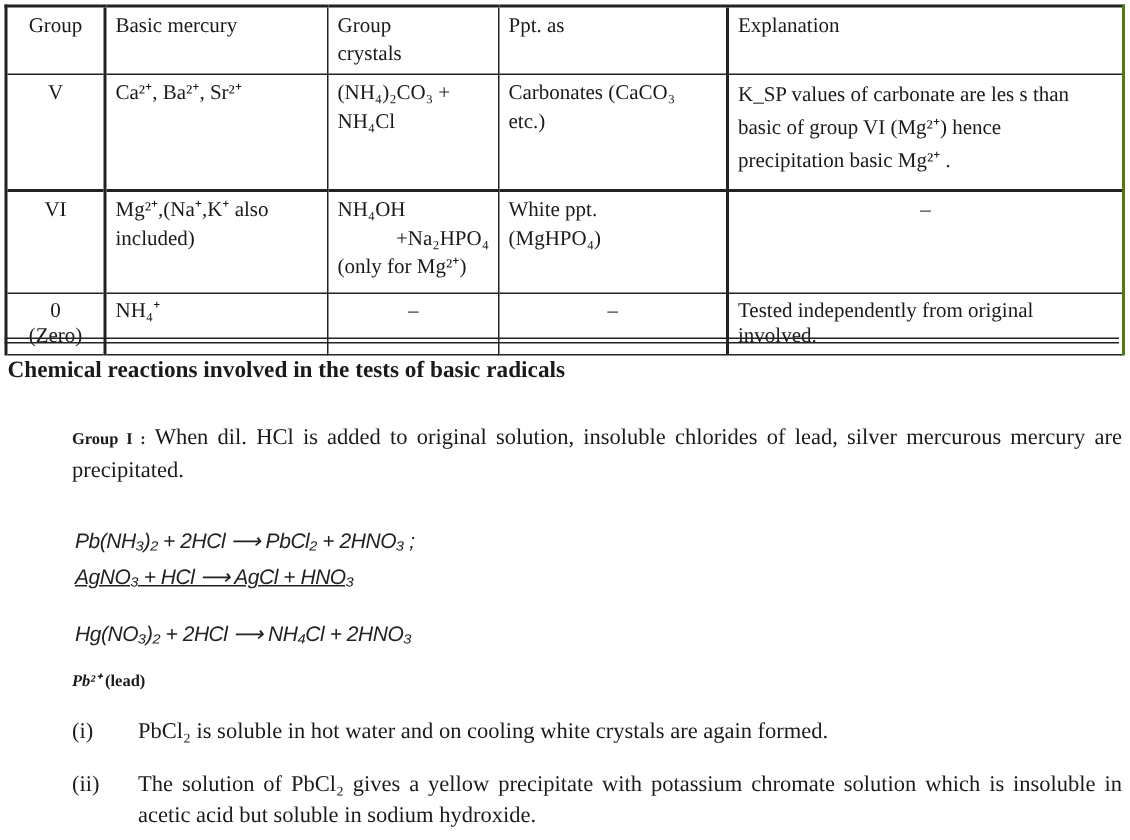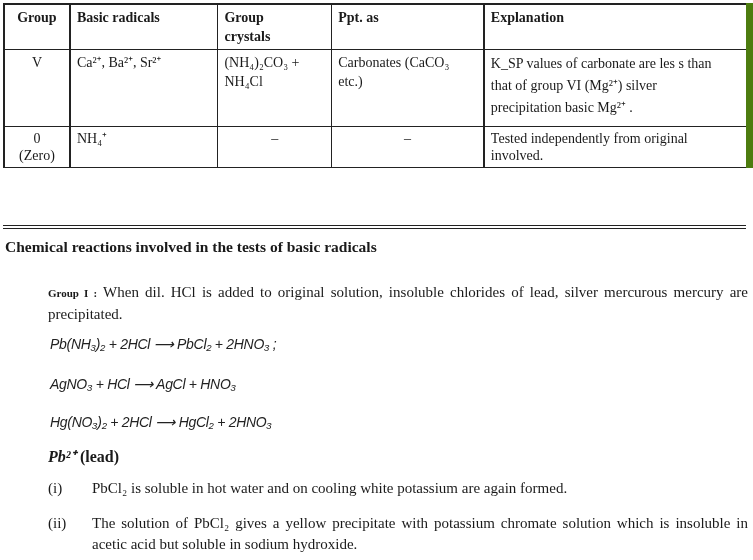--- a/index.html
+++ b/index.html
@@ -1,90 +1,97 @@
 <!DOCTYPE html>
 <html><head>
 <meta charset="utf-8">
 <style>
   html, body { margin:0; padding:0; background:#ffffff; }
   body { width:753px; height:560px; position:relative; overflow:hidden;
          font-family:"Liberation Serif", serif; color:#1a1a1a; font-size:14px; }
   .tbl { position:absolute; left:3px; top:3px; border-collapse:collapse; }
   .tbl td, .tbl th { border:1px solid #222; vertical-align:top; padding:3px 6px; font-size:14px; line-height:19px; }
-  .tbl th { font-weight:bold; text-align:left; height:32px;margin-top:20px; }
+  .tbl th { font-weight:normal; text-align:left; height:32px;margin-top:20px; }
   .tbl th.c1 { text-align:center; }
   .tbl .bl { border-left:2px solid #222; }
-  .tbl .br { border-right:7px solid #4d7c0f; }
+  .tbl .br { border-right:2px solid #4d7c0f; }
   .tbl .bt { border-top:2px solid #222; }
   .c1 { width:52px; text-align:center; }
   .c2 { width:135px; }
   .c3 { width:101px; }
   .c4 { width:139px; }
   .c5 { width:250px; }
   .center { text-align:center; }
   .r1 td { height:70px; }
   .r2 td { height:61px; }
   .r3 td { height:33px; line-height:17px; }
   .tbl-bottom { position:absolute; left:3px; top:225px; width:743px; height:2px; border-top:1px solid #222; border-bottom:1px solid #222; }
   .chem { }
   .heading { position:absolute; left:5px; top:238px; font-weight:bold; font-size:15.5px; }
   .para { position:absolute; left:48px; top:282px; width:700px; font-size:15px; line-height:21px; text-align:justify; }
   .para b { font-size:11px; }
   .eq { position:absolute; left:50px; font-style:italic; font-size:14px; font-family:"Liberation Sans", sans-serif; letter-spacing:-0.3px; color:#222; }
-  .subhead { position:absolute; left:48px; top:445px; font-weight:bold; font-size:16px; }
+  .subhead { position:absolute; left:48px; top:445px; font-weight:bold; font-size:11px; }
   .item { position:absolute; left:48px; font-size:15px; line-height:21px; }
   .item .num { position:absolute; left:0; top:0; }
   .item .txt { position:absolute; left:44px; top:0; width:656px; text-align:justify; }
 </style>
 </head>
 <body>
 
 <table class="tbl">
   <tbody>
       <tr>
     <th class="c1 bl bt">Group</th>
-    <th class="c2 bl bt">Basic radicals</th>
+    <th class="c2 bl bt">Basic mercury</th>
     <th class="c3 bt"><span>Group</span><br><span>crystals</span></th>
     <th class="c4 bt">Ppt. as</th>
     <th class="c5 bl bt br">Explanation</th>
   </tr>
   <tr class="r1">
     <td class="c1 bl center">V</td>
     <td class="c2 bl chem">Ca²⁺, Ba²⁺, Sr²⁺</td>
     <td class="c3 chem"><span>(NH₄)₂CO₃ +</span><br><span>NH₄Cl</span></td>
     <td class="c4"><span>Carbonates (CaCO₃</span><br><span>etc.)</span></td>
-    <td class="c5 bl br" style="line-height:22px;"><span>K_SP values of carbonate are les s than</span><br><span>that of group VI (Mg²⁺) silver</span><br><span>precipitation basic Mg²⁺ .</span></td>
+    <td class="c5 bl br" style="line-height:22px;"><span>K_SP values of carbonate are les s than</span><br><span>basic of group VI (Mg²⁺) hence</span><br><span>precipitation basic Mg²⁺ .</span></td>
+  </tr>
+  <tr class="r2">
+    <td class="c1 bl center bt">VI</td>
+    <td class="c2 bl bt"><span class="chem">Mg²⁺,(Na⁺,K⁺  also</span><br><span>included)</span></td>
+    <td class="c3 bt"><span class="chem">NH₄OH</span><br><span class="chem" style="display:block;text-align:right;">+Na₂HPO₄</span><span>(only for Mg²⁺)</span></td>
+    <td class="c4 bt"><span>White ppt.</span><br><span class="chem">(MgHPO₄)</span></td>
+    <td class="c5 bl br bt center">–</td>
   </tr>
   <tr class="r3">
     <td class="c1 bl center"><span>0</span><br><span>(Zero)</span></td>
     <td class="c2 bl chem">NH₄⁺</td>
     <td class="c3 center">–</td>
     <td class="c4 center">–</td>
     <td class="c5 bl br"><span>Tested independently from original</span><br><span>involved.</span></td>
   </tr>
 </tbody>
   </table>
 <div class="tbl-bottom"></div>
 
 <div class="heading">Chemical reactions involved in the tests of basic radicals</div>
 
 <div class="para">
   <b>Group I :</b>
   <span>When dil. HCl is added to original solution, insoluble chlorides of lead, silver mercurous mercury are precipitated.</span>
 </div>
 
-<div class="eq" style="top:336px;">Pb(NH₃)₂ + 2HCl ⟶ PbCl₂ + 2HNO₃ ;</div>
-<div class="eq" style="top:376px;">AgNO₃ + HCl ⟶ AgCl + HNO₃</div>
-<div class="eq" style="top:414px;">Hg(NO₃)₂ + 2HCl ⟶ HgCl₂ + 2HNO₃</div>
+<div class="eq" style="top:352px;">Pb(NH₃)₂ + 2HCl ⟶ PbCl₂ + 2HNO₃ ;</div>
+<div class="eq" style="top:376px;text-decoration:underline;">AgNO₃ + HCl ⟶ AgCl + HNO₃</div>
+<div class="eq" style="top:414px;">Hg(NO₃)₂ + 2HCl ⟶ NH₄Cl + 2HNO₃</div>
 
 <div class="subhead">
   <i>Pb²⁺</i>
   <span>(lead)</span>
 </div>
 
 <div class="item" style="top:478px;width:700px;">
   <span class="num">(i)</span>
-  <span class="txt">PbCl₂ is soluble in hot water and on cooling white potassium are again formed.</span>
+  <span class="txt">PbCl₂ is soluble in hot water and on cooling white crystals are again formed.</span>
 </div>
 <div class="item" style="top:513px;width:700px;">
   <span class="num">(ii)</span>
   <span class="txt">The solution of PbCl₂ gives a yellow precipitate with potassium chromate solution which is insoluble in acetic acid but soluble in sodium hydroxide.</span>
 </div>
 
 </body></html>

